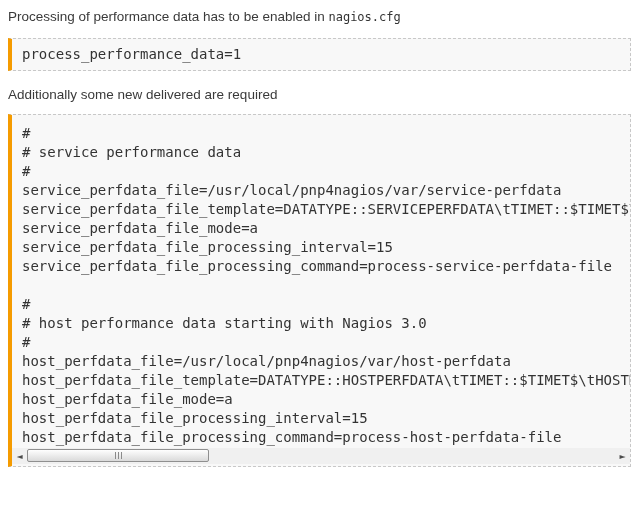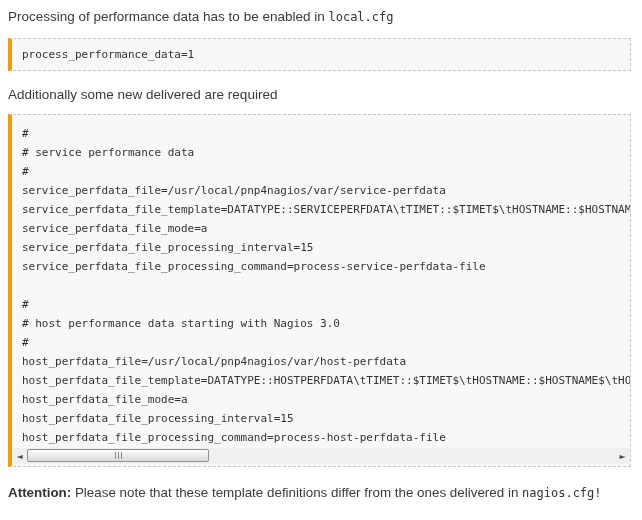--- a/index.html
+++ b/index.html
@@ -24,21 +24,21 @@
     border: 1px dashed #c8c8c8;
     border-left: 4px solid #f59b00;
     overflow: hidden;
   }
   .codeblock-enable { margin-top: 12px; height: 33px; }
   .codeblock-directives { margin-top: 11px; height: 353px; position: relative; }
 
   pre.code {
     margin: 0; padding: 8px 0 8px 10px;
     font-family: "DejaVu Sans Mono", monospace;
-    font-size: 11px; line-height: 15px; color: #333333;
+    font-size: 14px; line-height: 15px; color: #333333;
     white-space: pre; overflow: hidden;
   }
   .codeblock-directives pre.code { padding: 9px 0 0 10px; line-height: 19px; }
 
   
   .hscrollbar {
     position: absolute; left: 0; right: 0; bottom: 2px;
     height: 16px; background: #f0f0f0;
     display: flex; align-items: stretch;
   }
@@ -64,21 +64,21 @@
     margin-top: 15px; text-align: justify; line-height: 21px;
     font-size: 13.4px;
   }
   p.attention .label { font-weight: bold; color: #333333; }
 </style>
 </head>
 <body>
 
 <div class="page">
 
-  <p class="para"><span>Processing of performance data has to be enabled in </span><code class="inline-code">local.cfg</code></p>
+  <p class="para"><span>Processing of performance data has to be enabled in </span><code class="inline-code">nagios.cfg</code></p>
 
   <div class="codeblock codeblock-enable">
     <pre class="code">process_performance_data=1</pre>
   </div>
 
   <p class="para" style="margin-top:15px">Additionally some new delivered are required</p>
 
   <div class="codeblock codeblock-directives">
     <pre class="code">#
 # service performance data
@@ -102,15 +102,14 @@
       <div class="sb-arrow">◄</div>
       <div class="sb-track">
         <div class="sb-thumb">
           <span class="sb-grip"></span>
         </div>
       </div>
       <div class="sb-arrow">►</div>
     </div>
   </div>
 
-  <p class="para attention"><strong class="label">Attention:</strong><span> Please note that these template definitions differ from the ones delivered in </span><code class="inline-code">nagios.cfg!</code></p>
 
 </div>
 
 </body></html>

